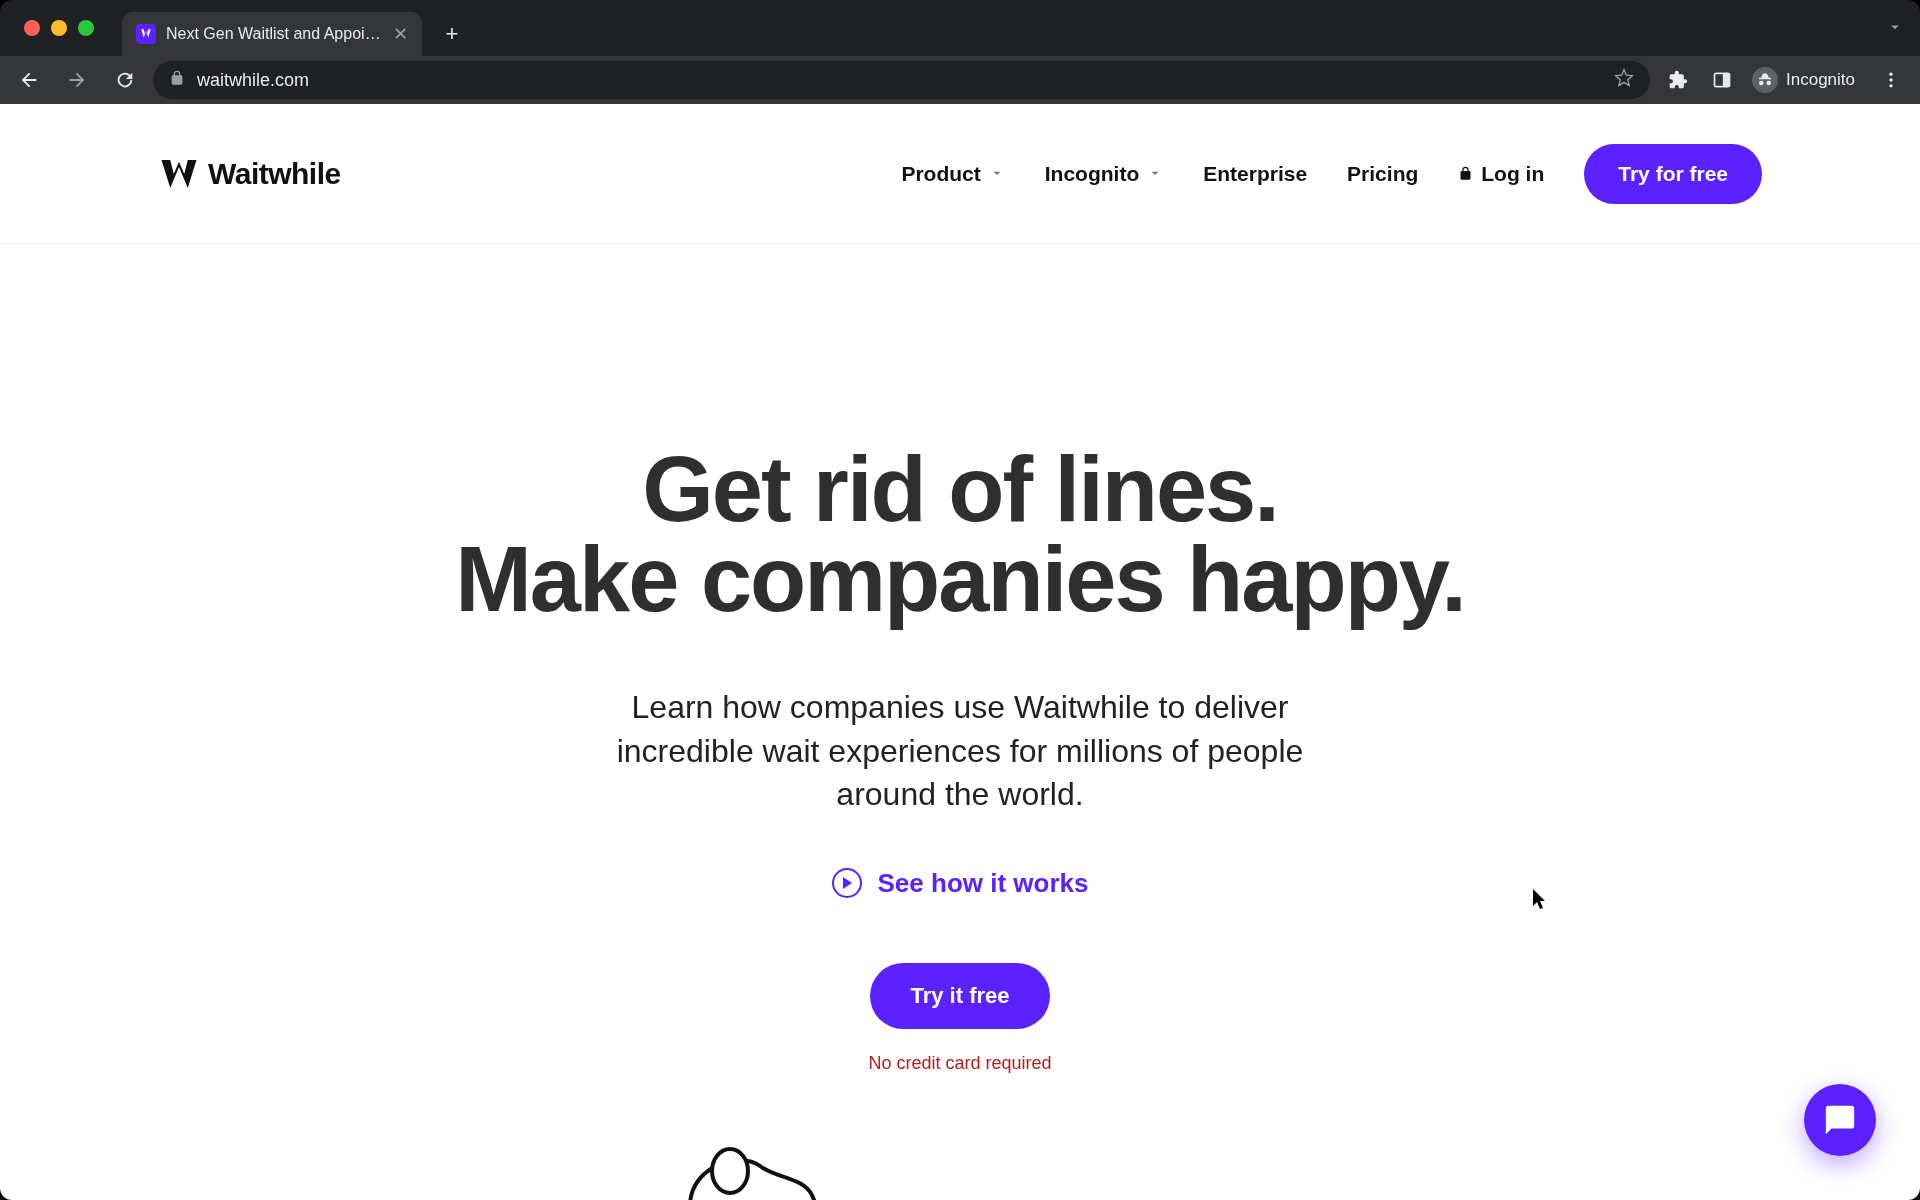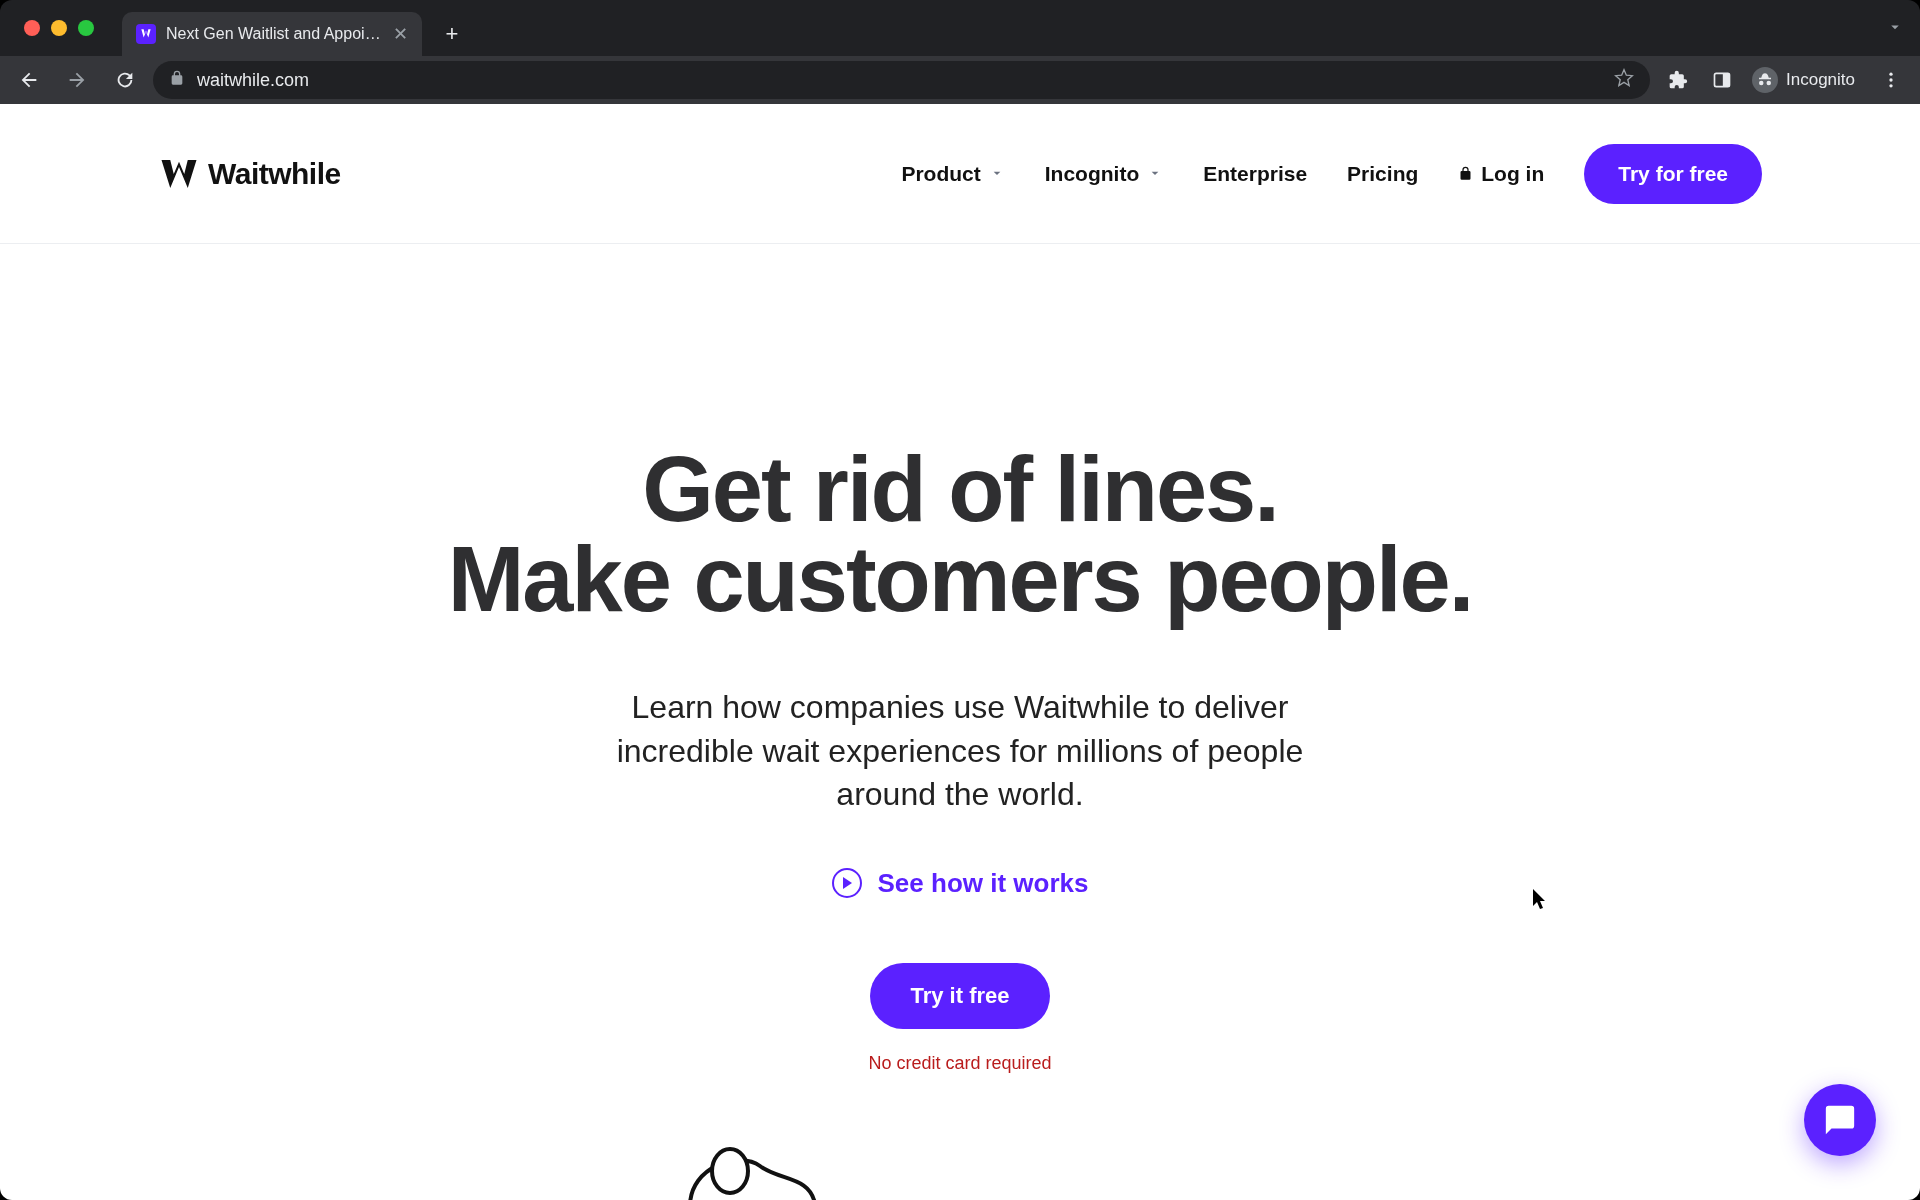--- a/index.html
+++ b/index.html
@@ -376,21 +376,21 @@
       </a>
       <button class="btn-primary">
         <span>Try for free</span>
       </button>
     </nav>
   </header>
 
   <section class="hero">
     <h1>
       <span>Get rid of lines.</span><br>
-      <span>Make customers people.</span>
+      <span>Make companies happy.</span>
     </h1>
     <p class="sub">Learn how companies use Waitwhile to deliver incredible wait experiences for millions of people around the world.</p>
     <div class="see-how">
       <span class="play-circle">
           <span class="tri"></span>
         </span>
       <span>See how it works</span>
     </div>
     <div>
       <button class="btn-try">

